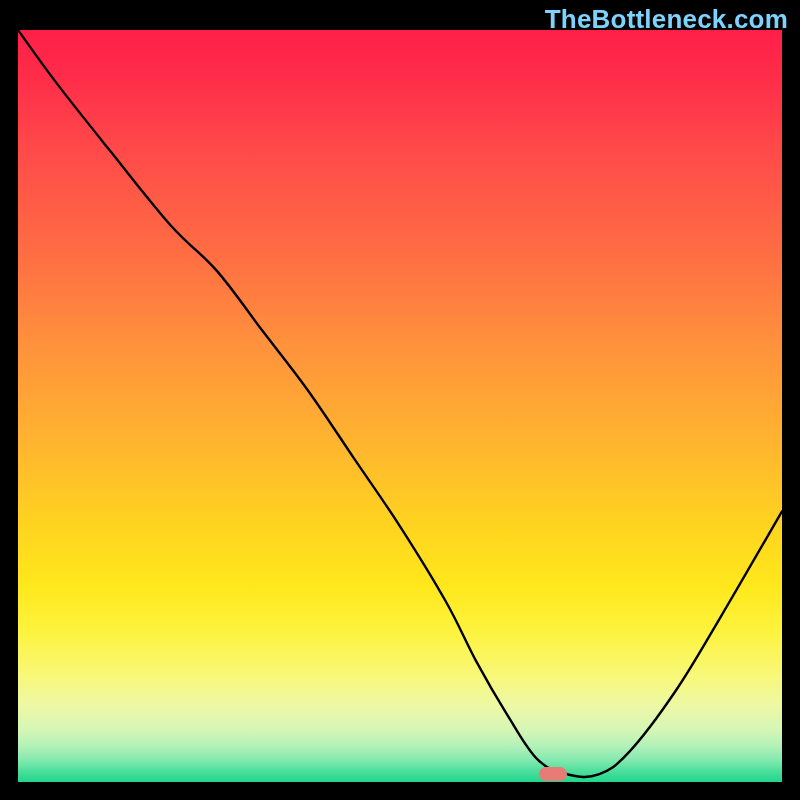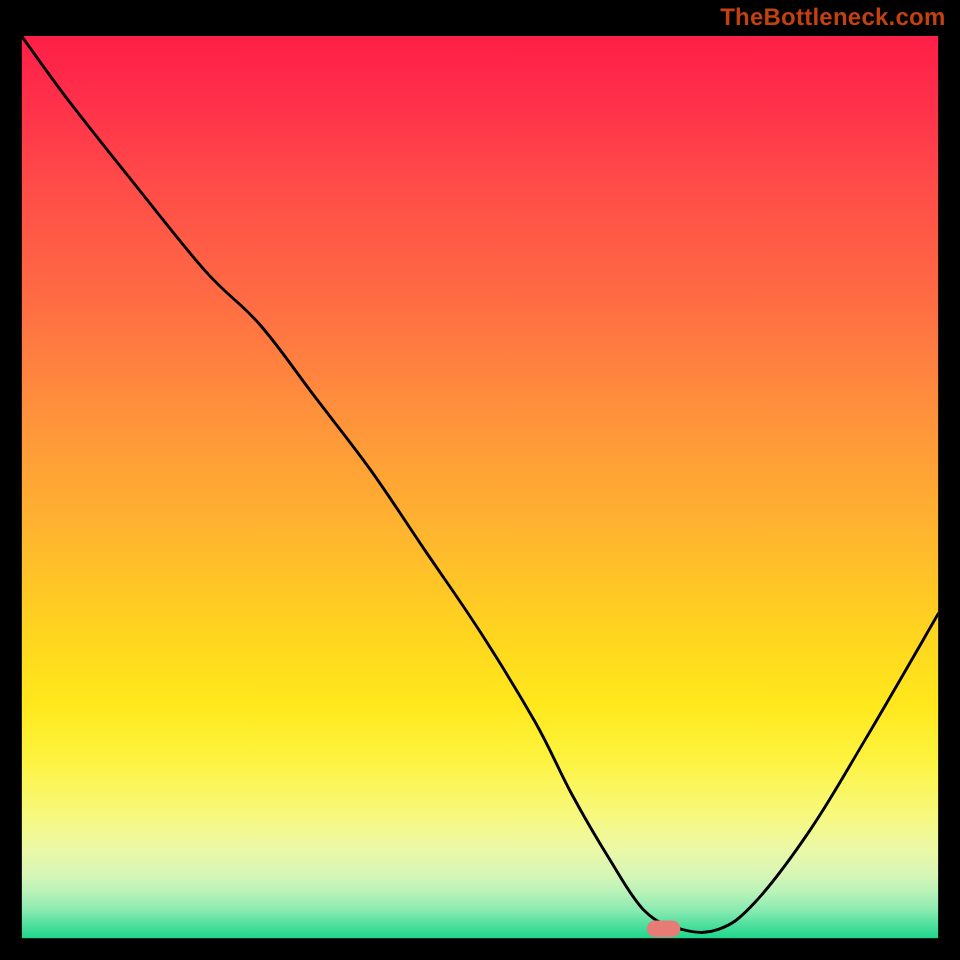--- a/index.html
+++ b/index.html
@@ -14,22 +14,22 @@
   .frame {
     position: relative;
     width: 800px;
     height: 800px;
     background: #000;
   }
   .watermark {
     position: absolute;
     top: 4px;
     right: 12px;
-    color: #c2410c;
-    font-size: 20px;
+    color: #7dd3fc;
+    font-size: 26px;
     font-weight: 600;
     letter-spacing: 0.2px;
     user-select: none;
     z-index: 4;
   }
   .plot-area {
     position: absolute;
     left: 18px;
     top: 30px;
     width: 764px;

